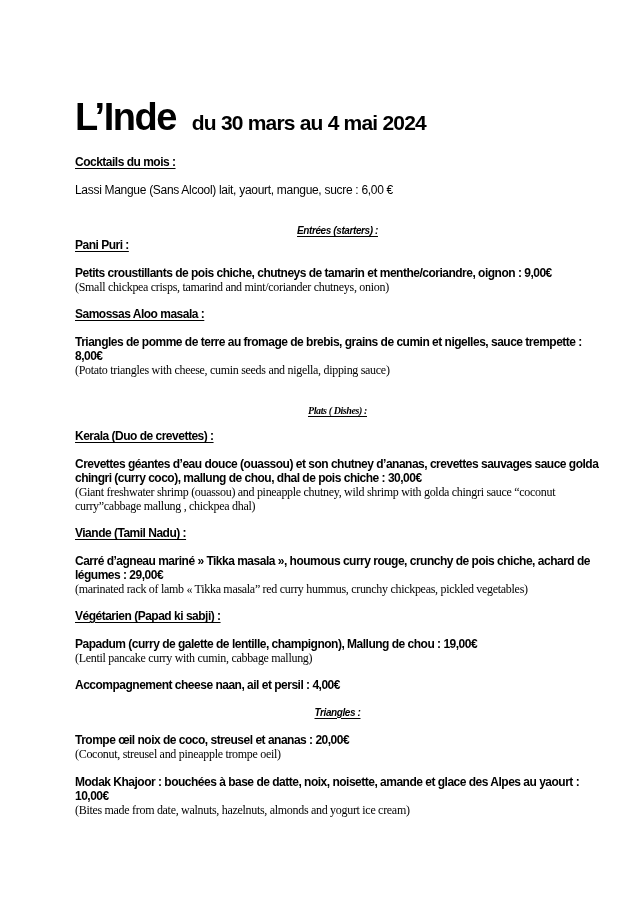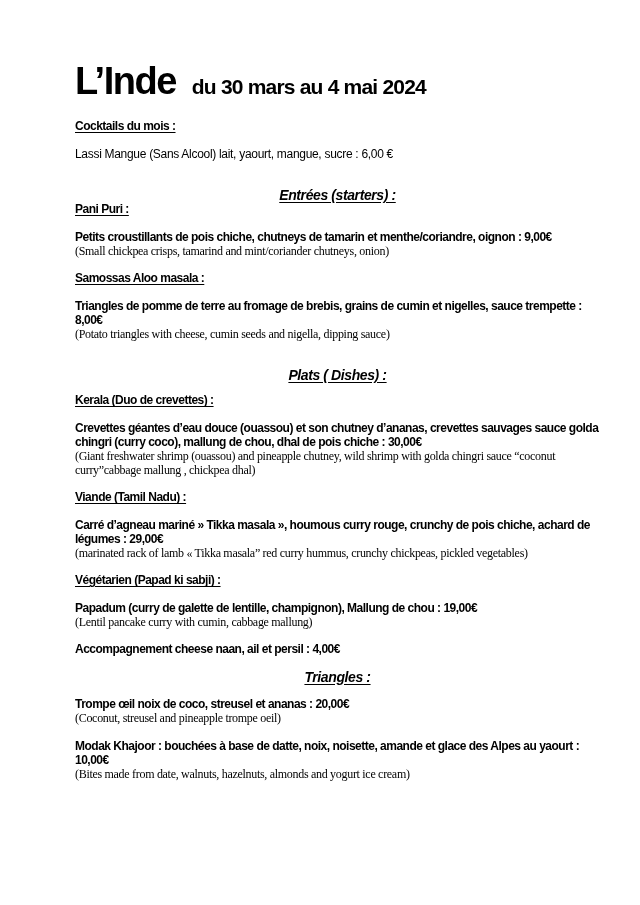--- a/index.html
+++ b/index.html
@@ -11,21 +11,21 @@
     width: 640px;
     height: 905px;
     color: #000000;
     font-family: "Liberation Sans", sans-serif;
     overflow: hidden;
   }
   .page {
     box-sizing: border-box;
     width: 640px;
     height: 905px;
-    padding: 60px 40px 0 75px;
+    padding: 96px 40px 0 75px;
     display: flex;
     flex-direction: column;
     background: #ffffff;
   }
   .title-line {
     height: 42px;
     line-height: 42px;
     margin: 0 0 17px 0;
     white-space: nowrap;
   }
@@ -59,31 +59,31 @@
     font-weight: bold;
     letter-spacing: -0.5px;
     white-space: pre-line;
   }
   .en {
     letter-spacing: -0.3px;
     white-space: pre-line;
     font-family: Liberation Serif, serif;
   }
   .section-heading {
-    font-size: 14px;
+    font-size: 10px;
     line-height: 14px;
     text-align: center;
     font-weight: bold;
     font-style: italic;
     text-decoration: underline;
     text-underline-offset: 2px;
     letter-spacing: -0.4px;
   }
   .sh-entrees { margin: 14px 0 0 0; }
-  .sh-plats   { margin: 14px 0 11px 0; }
+  .sh-plats   { margin: 14px 0 11px 0; font-family: Liberation Serif, serif; }
   .sh-desserts{ margin: 0 0 13.5px 0; }
 </style>
 </head>
 <body>
 
 <div class="page">
 
   <div class="title-line">
     <span class="title">L’Inde</span><span class="subtitle">du 30 mars au 4 mai 2024</span>
   </div>

